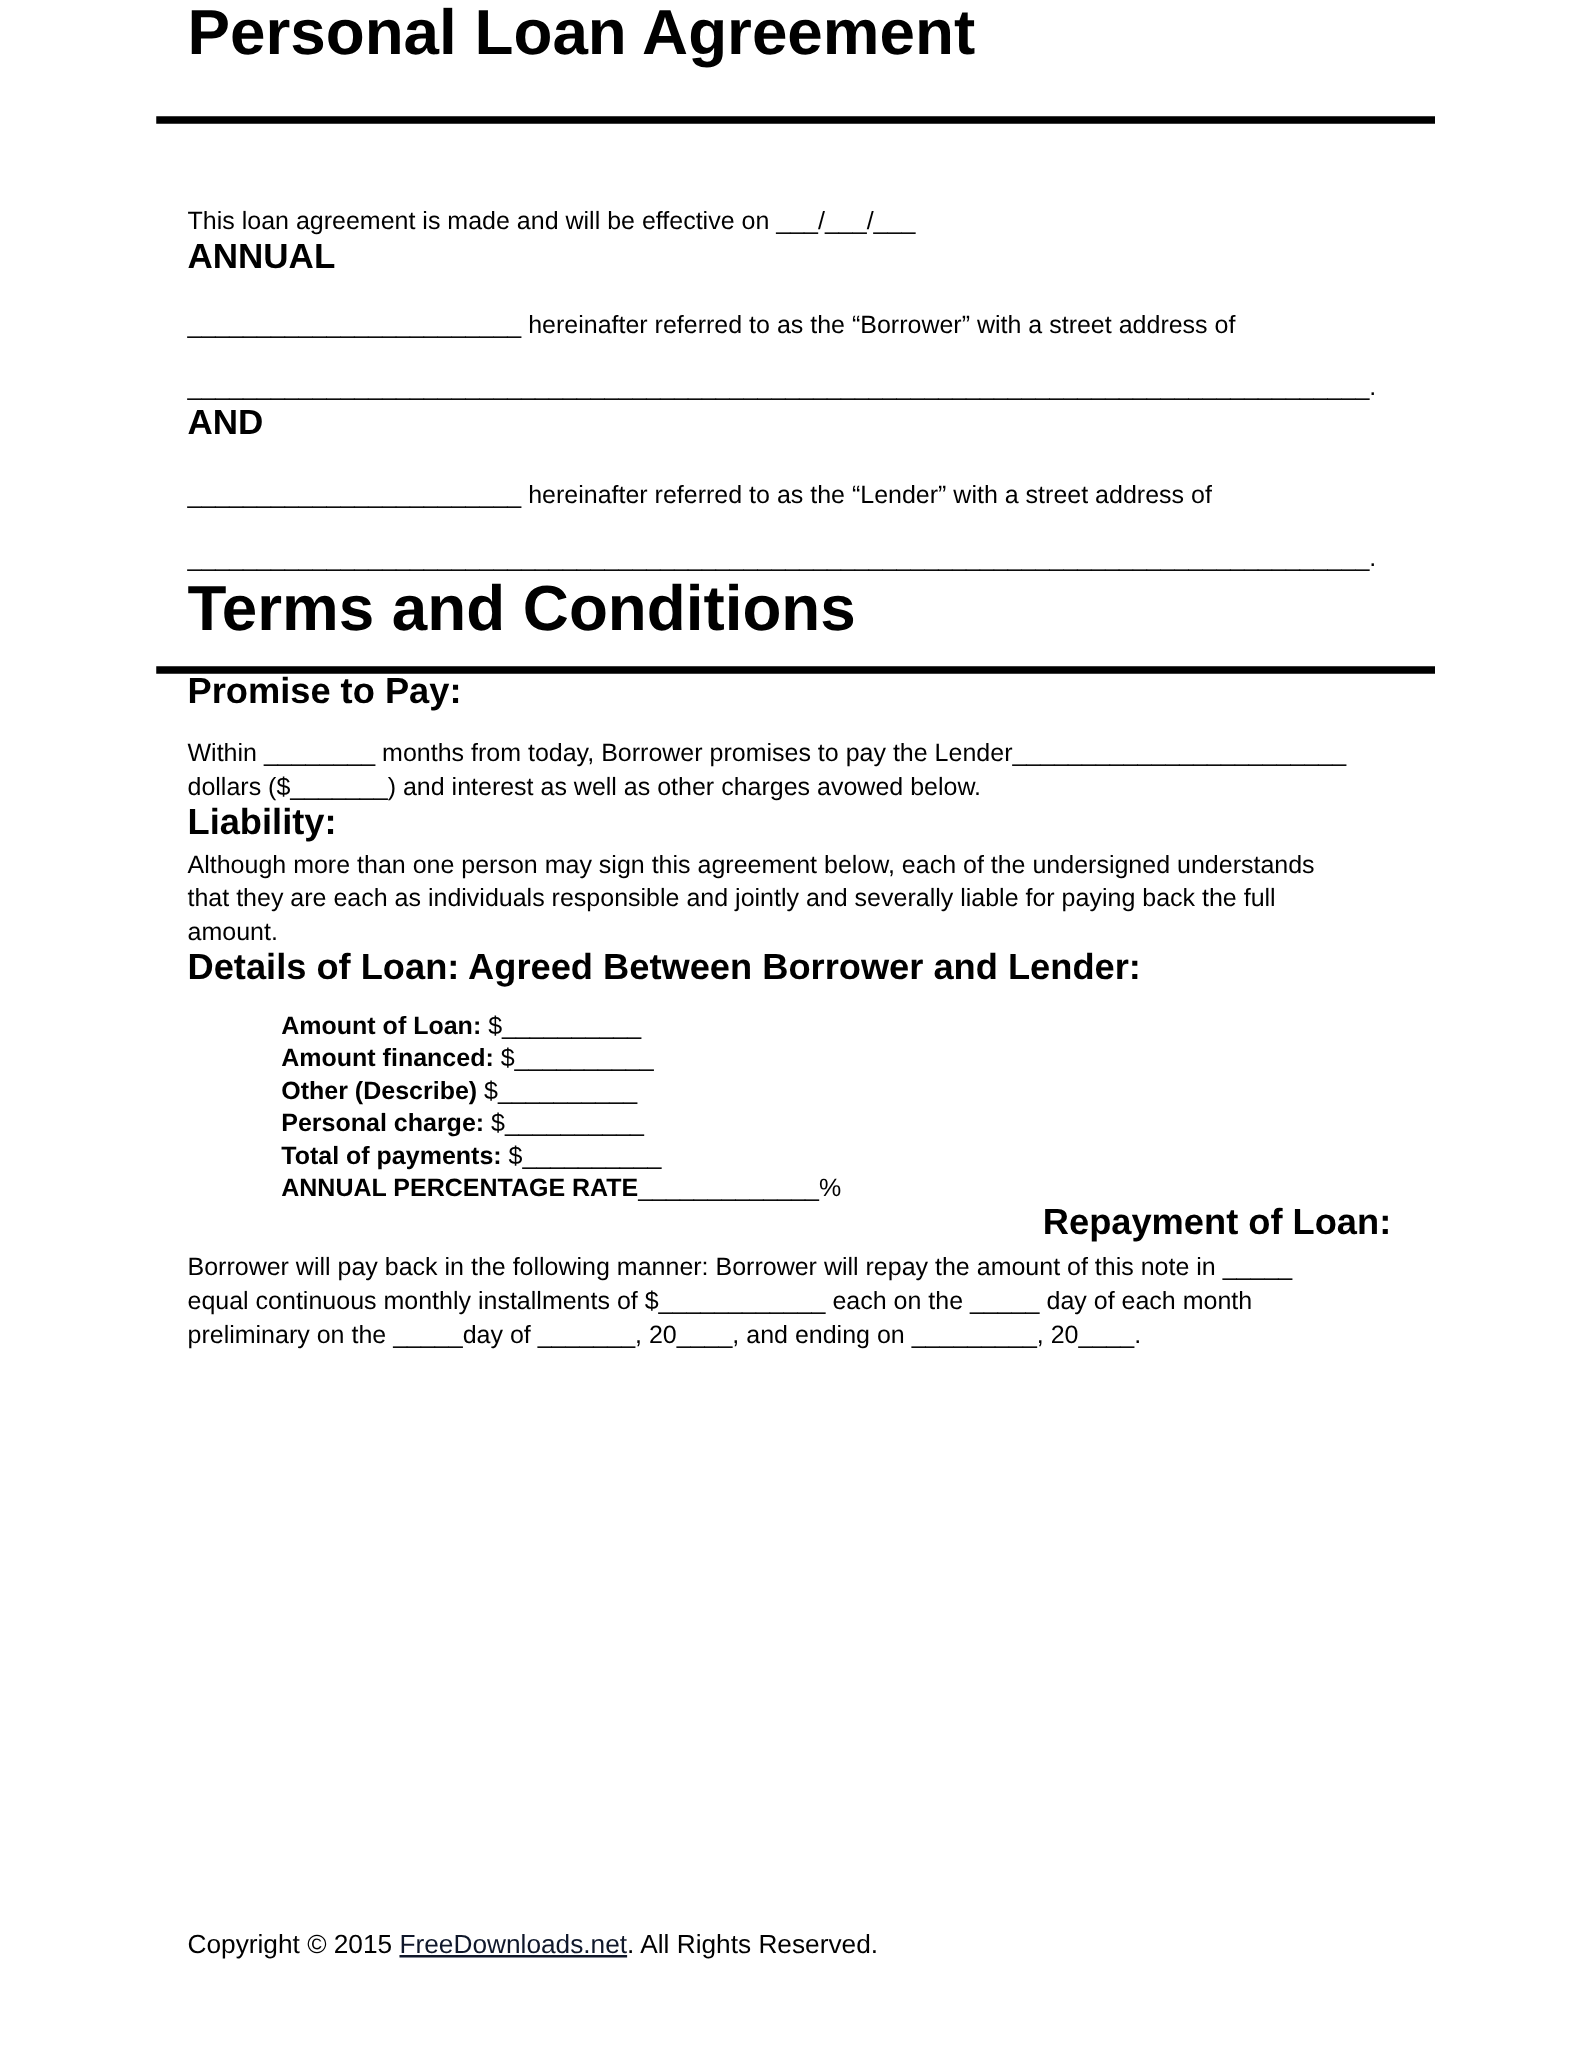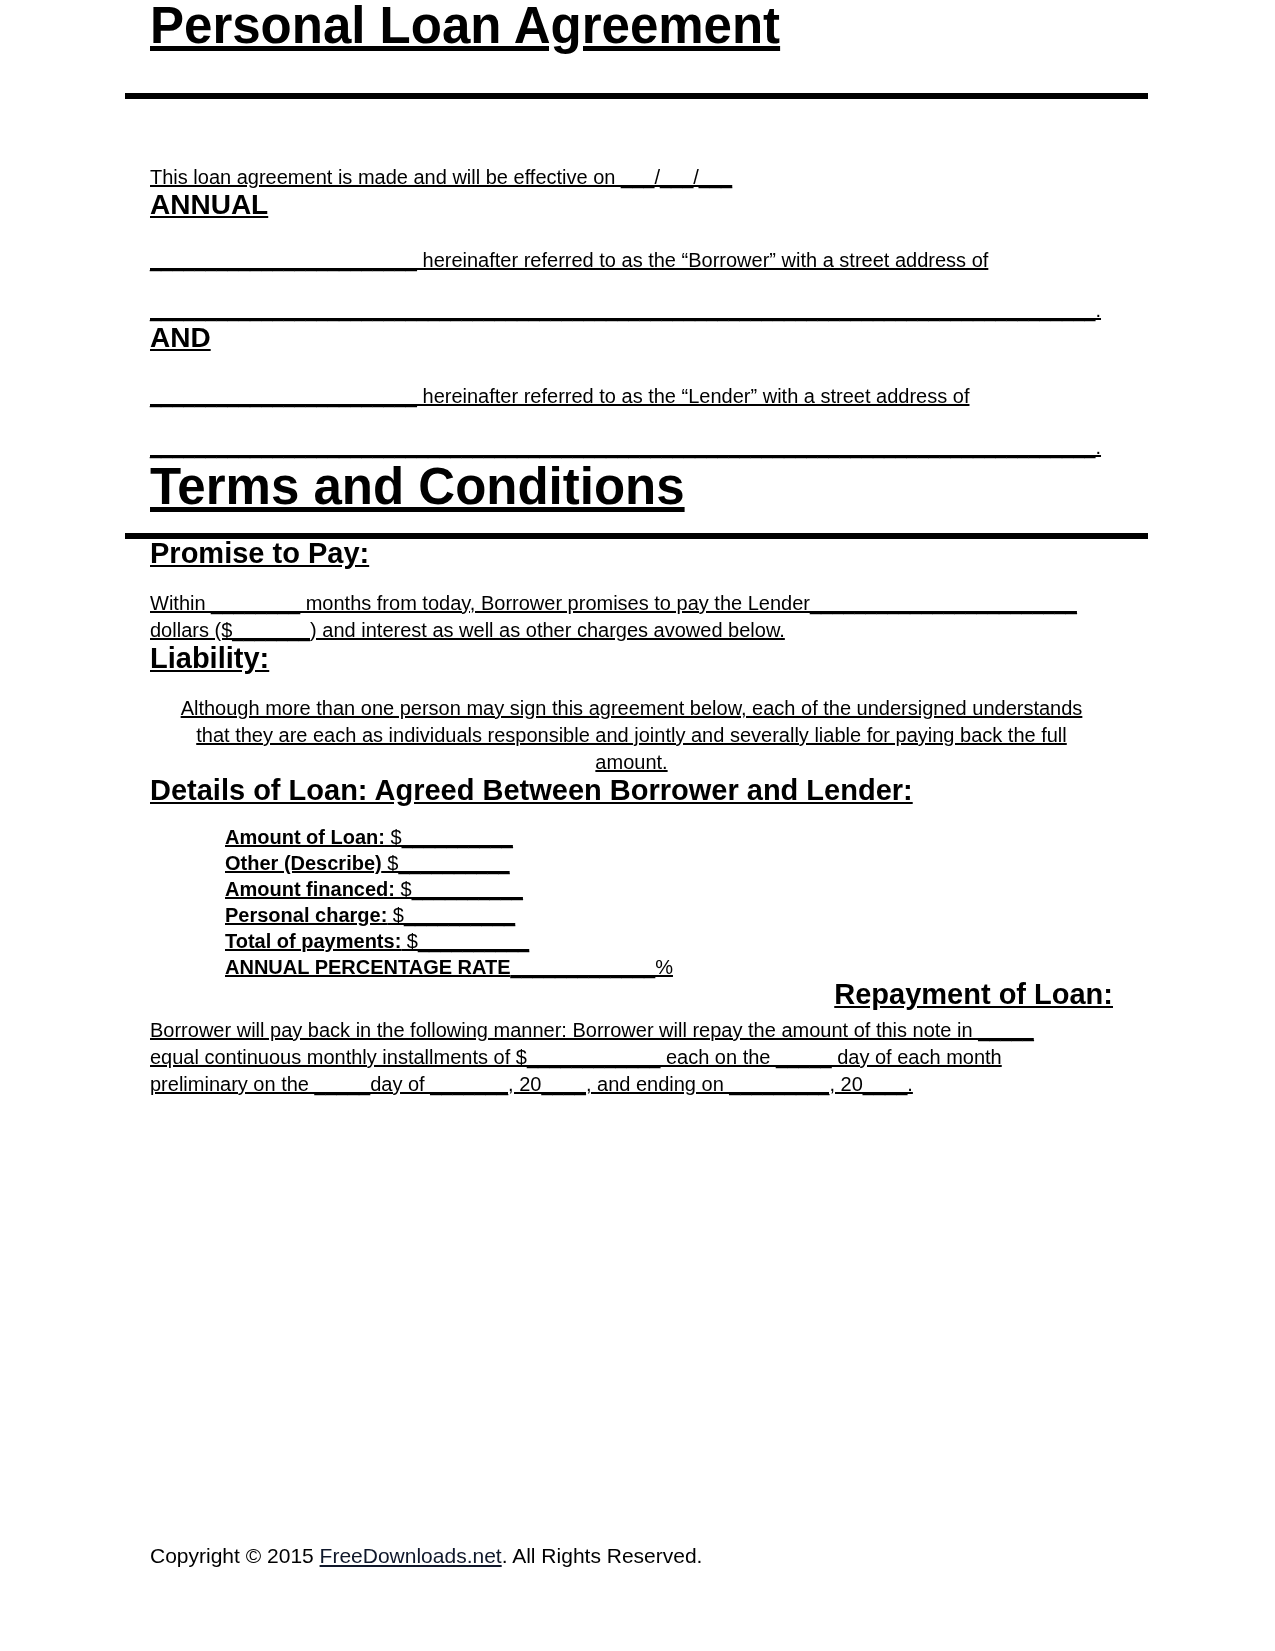--- a/index.html
+++ b/index.html
@@ -6,21 +6,20 @@
   .page {
     position: relative;
     width: 1275px;
     height: 1651px;
     box-sizing: border-box;
     padding: 0 162px 17px 150px;
     background: #ffffff;
     color: #000000;
     font-family: "Liberation Sans", sans-serif;
     overflow: hidden;
-    text-decoration: underline;
   }
   h1.doc-title {
     font-size: 51px;
     font-weight: bold;
     line-height: 1;
     margin: 0;
     white-space: nowrap;
   }
   .title-main { margin-top: 106px; }
   .rule {
@@ -53,21 +52,21 @@
   .title-terms { margin-top: 15px; }
   h3.sub-head {
     font-size: 29px;
     font-weight: bold;
     line-height: 1;
     margin: 0;
   }
   .promise-head { margin-top: 96px; }
   .promise-para { margin-top: 22px; }
   .liability-head { margin-top: 17px; }
-  .liability-para { margin-top: 22px; text-align: center; }
+  .liability-para { margin-top: 6px; }
   .details-head { margin-top: 18px; }
   .loan-details {
     margin-top: 19px;
     padding-left: 75px;
     font-size: 20px;
     line-height: 26px;
   }
   .detail-row .lbl { font-weight: bold; }
   .detail-row .val { font-weight: normal; white-space: pre; }
   .repayment-head { margin-top: 17px; text-align: right; }
@@ -114,22 +113,22 @@
 
   <h3 class="sub-head liability-head">Liability:</h3>
   <p class="para liability-para">Although more than one person may sign this agreement below, each of the undersigned understands
 that they are each as individuals responsible and jointly and severally liable for paying back the full
 amount.</p>
 
   <h3 class="sub-head details-head">Details of Loan: Agreed Between Borrower and Lender:</h3>
 
   <div class="loan-details">
     <div class="detail-row"><span class="lbl">Amount of Loan:</span><span class="val"> $__________</span></div>
+    <div class="detail-row"><span class="lbl">Amount financed:</span><span class="val"> $__________</span></div>
     <div class="detail-row"><span class="lbl">Other (Describe)</span><span class="val"> $__________</span></div>
-    <div class="detail-row"><span class="lbl">Amount financed:</span><span class="val"> $__________</span></div>
     <div class="detail-row"><span class="lbl">Personal charge:</span><span class="val"> $__________</span></div>
     <div class="detail-row"><span class="lbl">Total of payments:</span><span class="val"> $__________</span></div>
     <div class="detail-row"><span class="lbl">ANNUAL PERCENTAGE RATE</span><span class="val">_____________%</span></div>
   </div>
 
   <h3 class="sub-head repayment-head">Repayment of Loan:</h3>
   <p class="para repayment-para">Borrower will pay back in the following manner: Borrower will repay the amount of this note in _____
 equal continuous monthly installments of $____________ each on the _____ day of each month
 preliminary on the _____day of _______, 20____, and ending on _________, 20____.</p>
 

